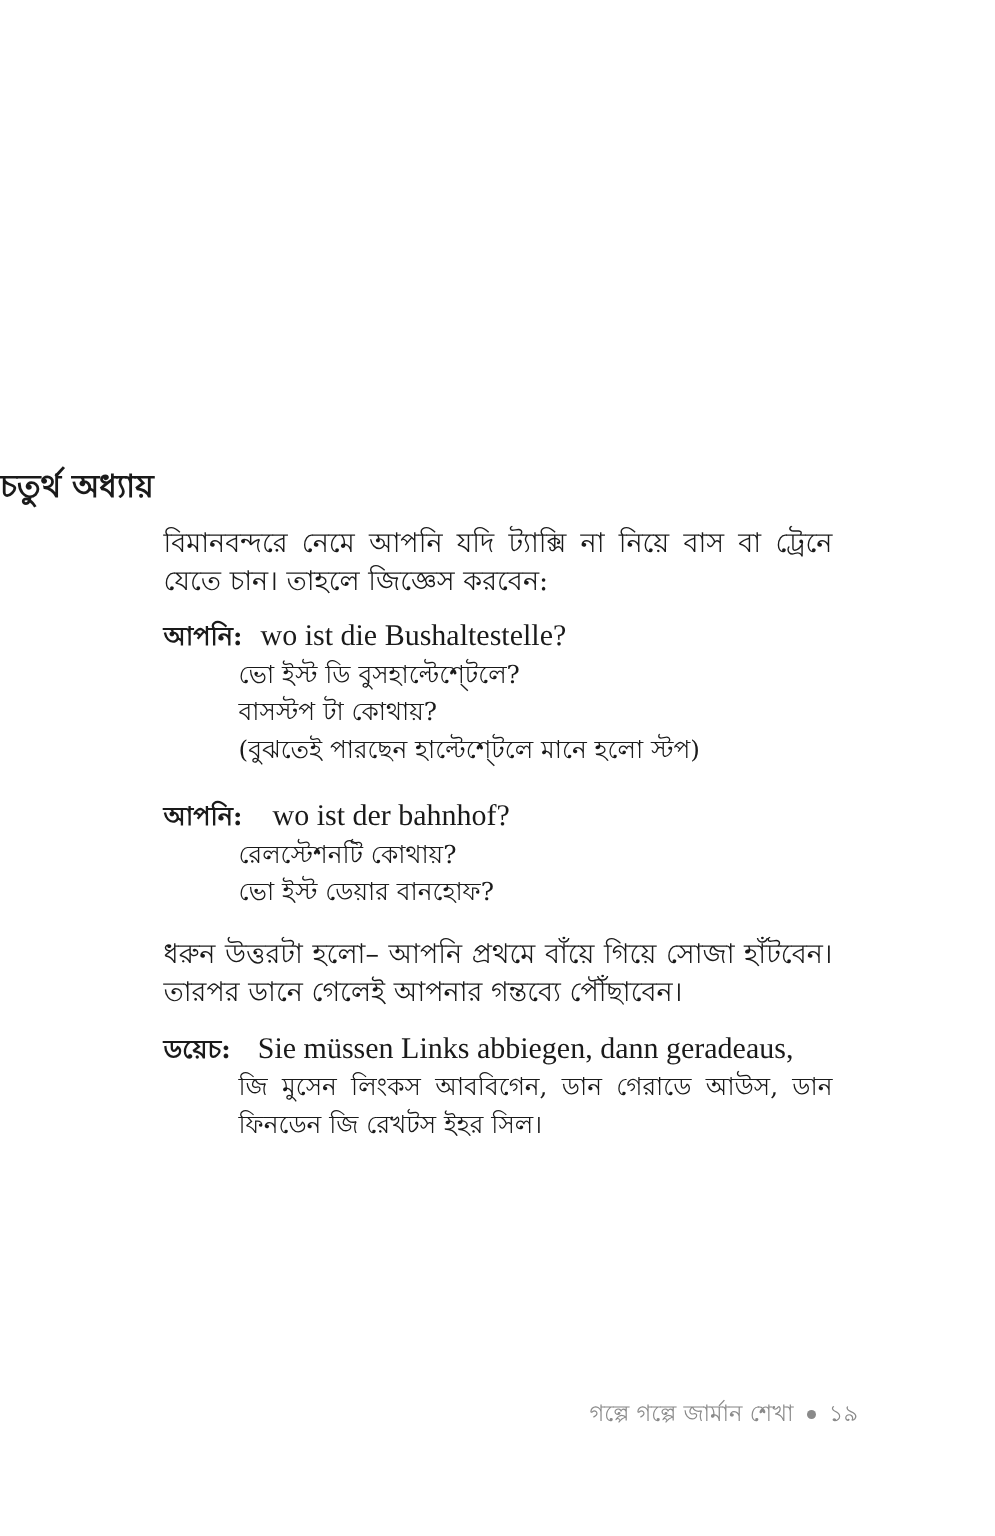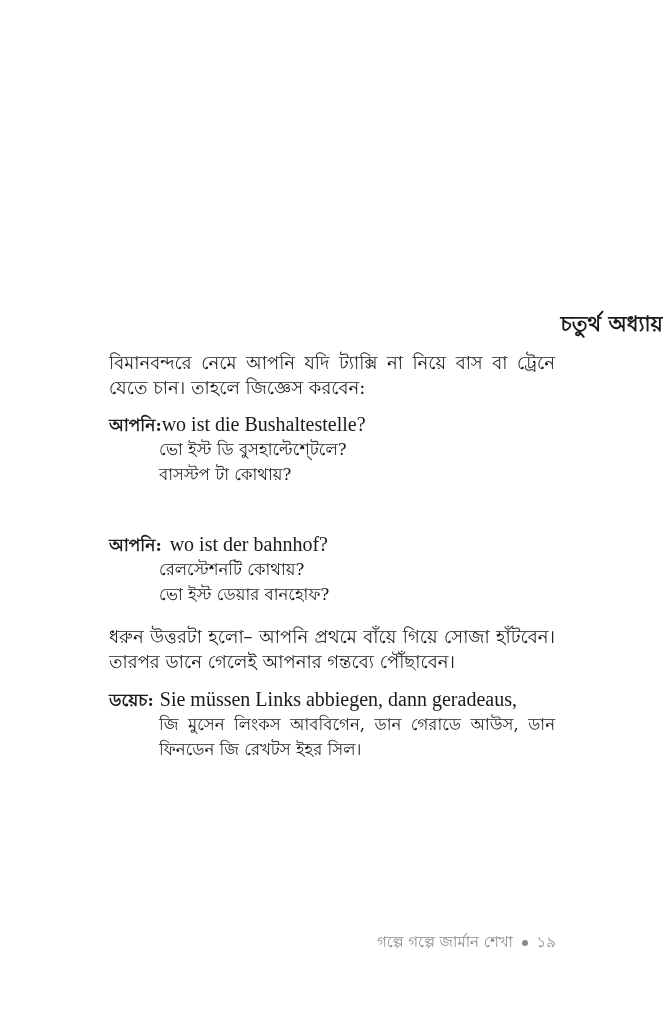--- a/index.html
+++ b/index.html
@@ -1,50 +1,51 @@
 <!DOCTYPE html>
 <html><head>
   <meta charset="utf-8">
   <style>
     html, body { margin: 0; padding: 0; background: #ffffff; }
     body { width: 663px; height: 1024px; position: relative; overflow: hidden;
            font-family: "DejaVu Serif", serif; color: #1a1a1a; }
     .page { position: absolute; left: 0; top: 0; width: 663px; height: 1024px; background: #fff; }
-    .chapter-title { position: absolute; top: 308px; left: 0; width: 663px; text-align: right;
+    .chapter-title { position: absolute; top: 308px; left: 0; width: 663px; text-align: left;
                      font-size: 21px; font-weight: bold; }
     .para { position: absolute; left: 109px; width: 446px; font-size: 18px; line-height: 25px;
             text-align: justify; }
     .dialog { position: absolute; left: 109px; width: 450px; font-size: 16.5px; }
     .dialog .row { display: flex; align-items: baseline; }
     .speaker { font-weight: bold; white-space: nowrap; font-size: 17px; }
     .german { font-family: "Liberation Serif", serif; font-size: 20px; }
-    .line { height: 25px; line-height: 25px; white-space: nowrap; }
+    .line { height: 25px; line-height: 25px; white-space: nowrap; gap: 12px; }
     .indent { padding-left: 50px; }
     .indent-r { padding-left: 50px; white-space: normal; text-align: justify; }
-    .footer { position: absolute; top: 930px; left: 360px; width: 196px; text-align: right;
+    .footer { position: absolute; top: 930px; left: 376px; width: 196px; text-align: right;
               font-size: 15px; color: #8a8a8a; }
     .footer .dot { display: inline-block; width: 6px; height: 6px; border-radius: 50%;
                    background: #8a8a8a; margin: 0 4px; vertical-align: middle; }
   </style>
 </head>
 <body>
 
 <div class="page">
 
   <div class="chapter-title">চতুর্থ অধ্যায়</div>
 
   <div class="para" style="top:350px;">বিমানবন্দরে নেমে আপনি যদি ট্যাক্সি না নিয়ে বাস বা ট্রেনে যেতে চান। তাহলে জিজ্ঞেস করবেন:</div>
 
   <div class="dialog" style="top:412px;">
     <div class="row line">
       <span class="speaker">আপনি:</span>
       <span class="german" style="margin-left:0;">wo ist die Bushaltestelle?</span>
     </div>
     <div class="line indent">ভো ইস্ট ডি বুসহাল্টেশ্টেলে?</div>
     <div class="line indent">বাসস্টপ টা কোথায়?</div>
+    <div class="line indent">(বুঝতেই পারছেন হাল্টেশ্টেলে মানে হলো স্টপ)</div>
   </div>
 
   <div class="dialog" style="top:532px;">
     <div class="row line">
       <span class="speaker">আপনি:</span>
       <span class="german" style="margin-left:8px;">wo ist der bahnhof?</span>
     </div>
     <div class="line indent">রেলস্টেশনটি কোথায়?</div>
     <div class="line indent">ভো ইস্ট ডেয়ার বানহোফ?</div>
   </div>

